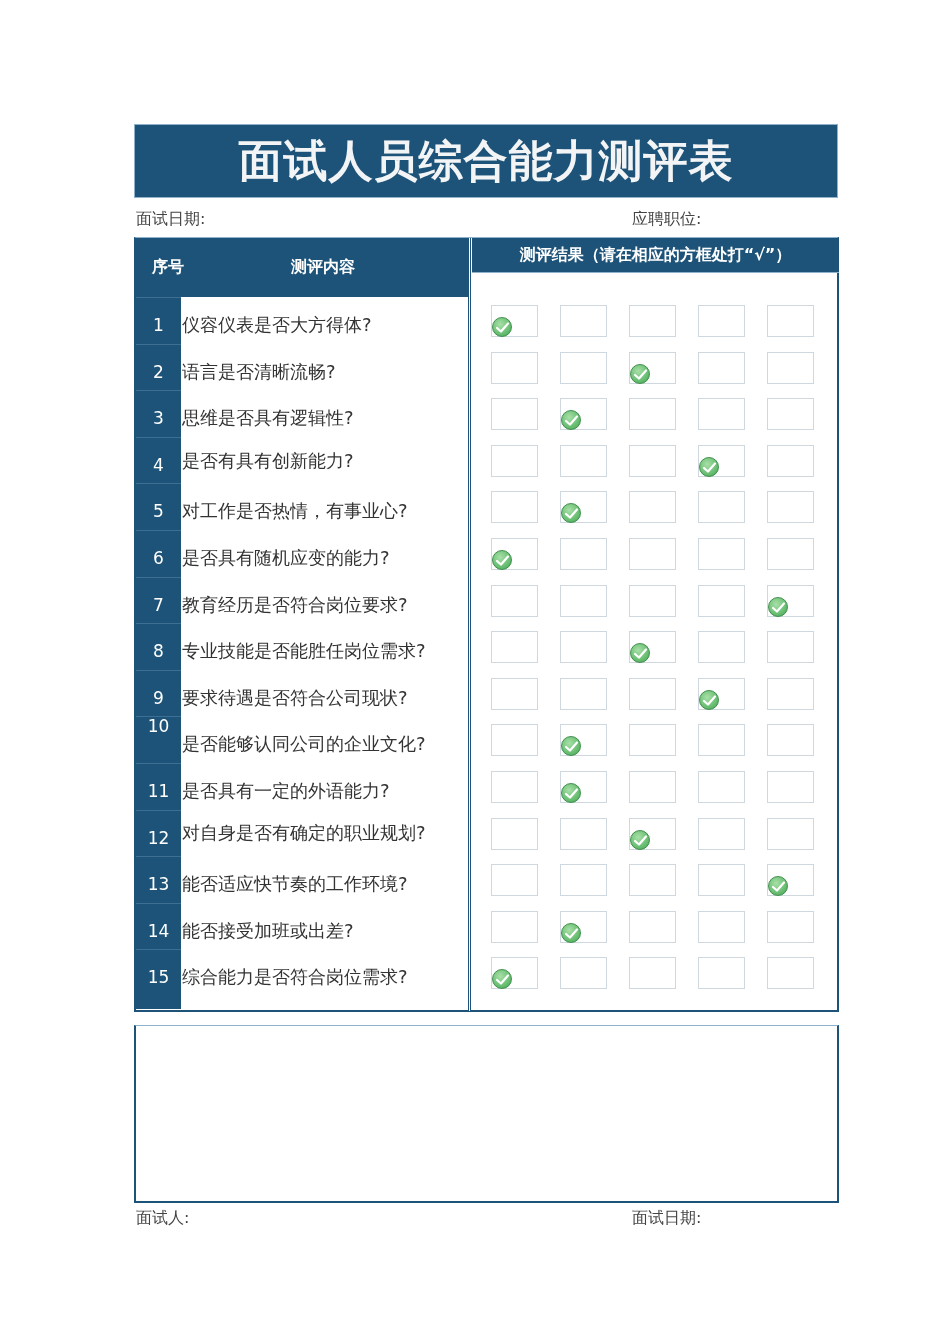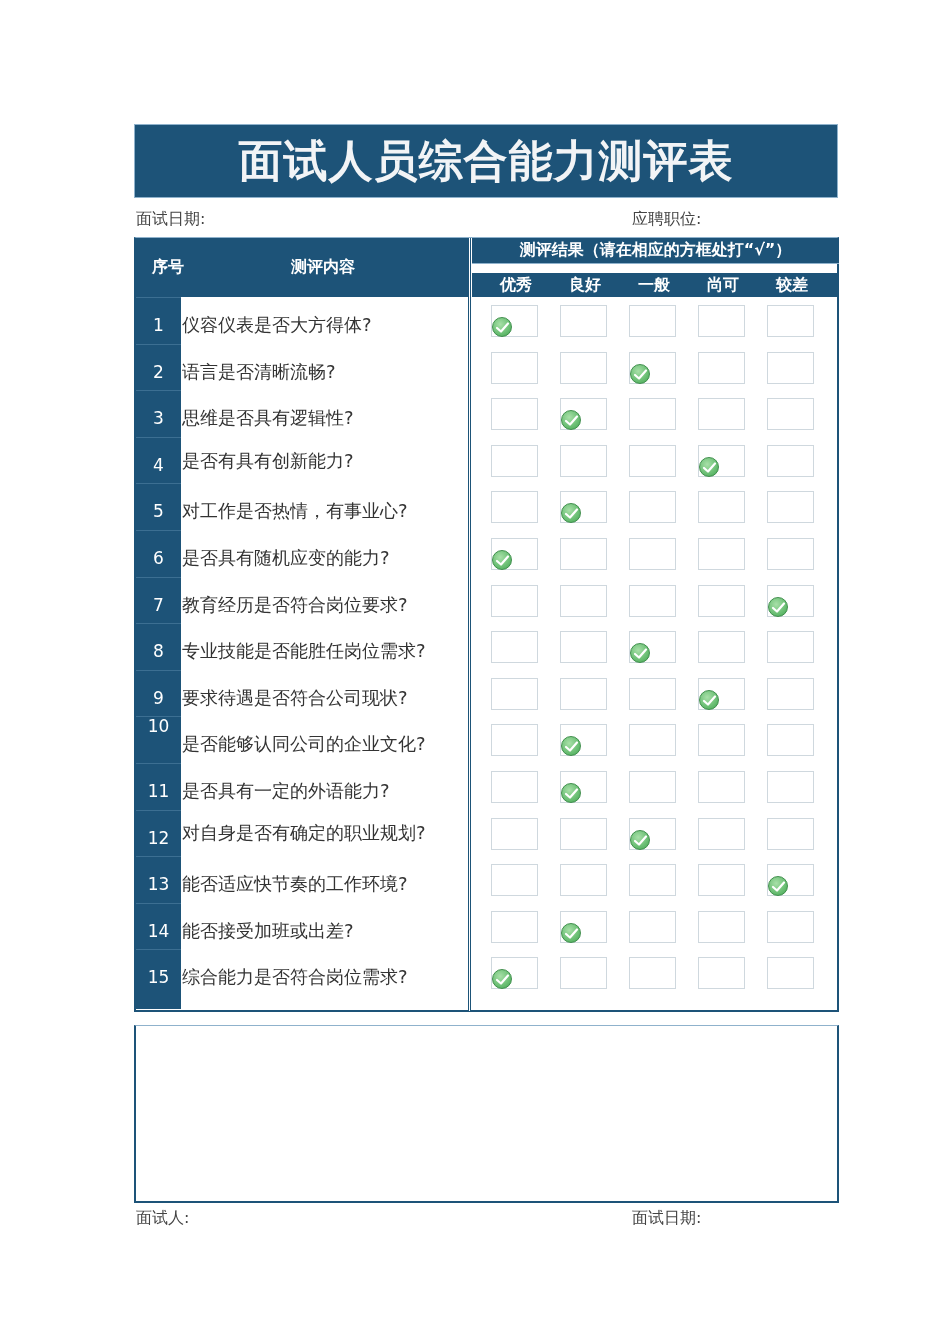--- a/index.html
+++ b/index.html
@@ -36,29 +36,22 @@
 
 <div class="abs meta" style="left:136px; top:209px;">面试日期:</div>
 <div class="abs meta" style="left:632px; top:209px;">应聘职位:</div>
 
 <div class="abs table-wrap">
 
   <div class="hdr" style="left:0; top:0; width:333px; height:59px;">
     <span style="position:absolute; left:16px;">序号</span>
     <span style="position:absolute; left:155px;">测评内容</span>
   </div>
-  <div class="hdr" style="left:336px; top:0; width:367px; height:26px; border-bottom:1px solid #8fb2cc;">
+  <div class="hdr" style="left:336px; top:0; width:367px; height:35px; border-bottom:1px solid #8fb2cc;">
     <span>测评结果（请在相应的方框处打“√”）</span>
-  </div>
-  <div class="hdr" style="left:336px; top:35px; width:367px; height:24px;">
-    <span style="position:absolute; left:28px;">优秀</span>
-    <span style="position:absolute; left:97px;">良好</span>
-    <span style="position:absolute; left:166px;">一般</span>
-    <span style="position:absolute; left:235px;">尚可</span>
-    <span style="position:absolute; left:304px;">较差</span>
   </div>
 
   <div class="vdiv" style="left:332px;"></div>
   <div class="idx-col"></div>
 
   <div id="rows-container">
       <div class="row-line" style="top: 59px;"></div>
       <div class="idx" style="top: 77px;">1</div>
       <div class="q" style="top: 75px;">仪容仪表是否大方得体?</div>
       <div class="box" style="left: 355px; top: 67px;"></div>

